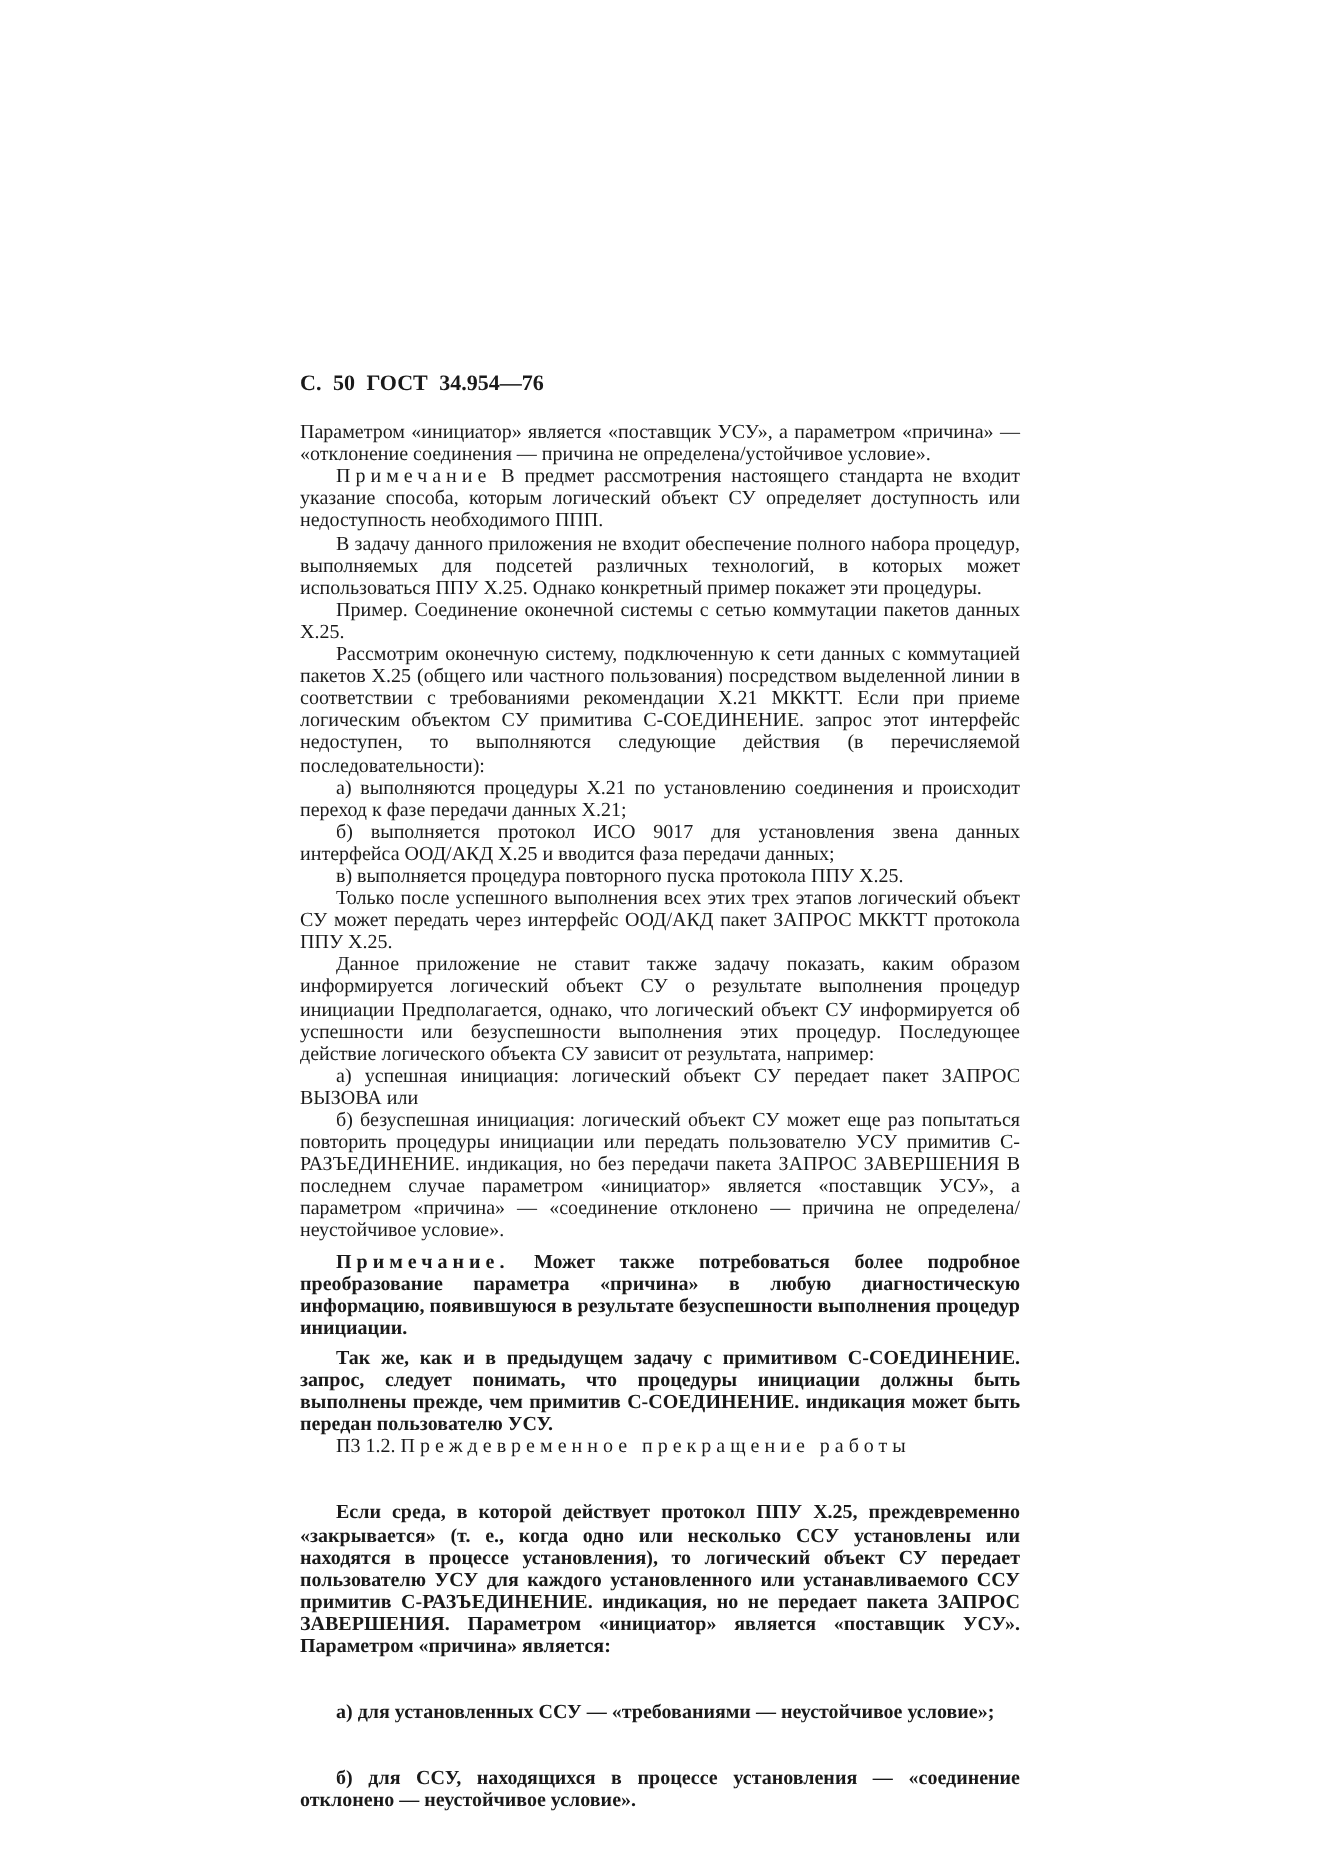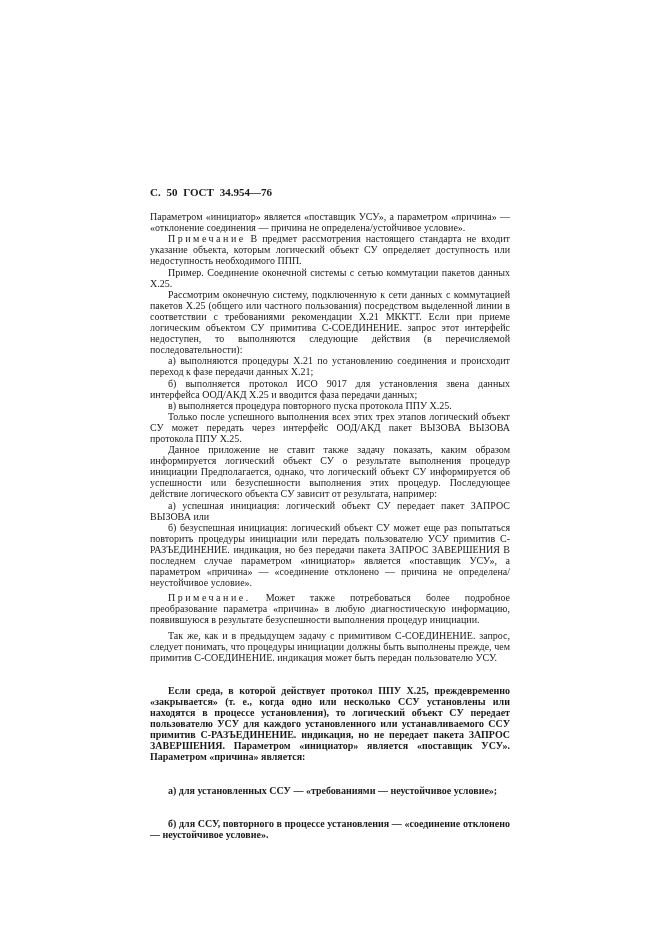--- a/index.html
+++ b/index.html
@@ -9,41 +9,43 @@
     font-family: "Liberation Serif", serif; color: #1a1a1a;
     font-size: 10px; line-height: 11.1px; text-align: justify;
   }
   .header {
     font-family: "Liberation Serif", serif; font-weight: bold; font-size: 11px;
     word-spacing: 3px; margin-bottom: 13px; text-align: left;
   }
   p { margin: 0; }
   .indent { text-indent: 18px; }
   .sparse { letter-spacing: 2.5px; margin-top: 11px; }
-  .gap { margin-top: 4px; }
+  .gap { margin-top: 4px; font-weight: bold; }
   .gap2 { margin-top: 22px; font-weight: bold; }
 </style>
 </head>
 <body>
 
 <div class="page">
   <div class="header">
     <span>С. 50</span>
     <span>ГОСТ 34.954—76</span>
   </div>
 
   <p>Параметром «инициатор» является «поставщик УСУ», а параметром «причина» — «отклонение соединения — причина не определена/устойчивое условие».</p>
-  <p class="indent"><span class="sparse">Примечание</span><span> В предмет рассмотрения настоящего стандарта не входит указание объекта, которым логический объект СУ определяет доступность или недоступность необходимого ППП.</span></p>
+  <p class="indent"><span class="sparse">Примечание</span><span> В предмет рассмотрения настоящего стандарта не входит указание способа, которым логический объект СУ определяет доступность или недоступность необходимого ППП.</span></p>
+  <p class="indent">В задачу данного приложения не входит обеспечение полного набора процедур, выполняемых для подсетей различных технологий, в которых может использоваться ППУ X.25. Однако конкретный пример покажет эти процедуры.</p>
   <p class="indent">Пример. Соединение оконечной системы с сетью коммутации пакетов данных X.25.</p>
   <p class="indent">Рассмотрим оконечную систему, подключенную к сети данных с коммутацией пакетов X.25 (общего или частного пользования) посредством выделенной линии в соответствии с требованиями рекомендации X.21 МККТТ. Если при приеме логическим объектом СУ примитива С-СОЕДИНЕНИЕ. запрос этот интерфейс недоступен, то выполняются следующие действия (в перечисляемой последовательности):</p>
   <p class="indent">а) выполняются процедуры X.21 по установлению соединения и происходит переход к фазе передачи данных X.21;</p>
   <p class="indent">б) выполняется протокол ИСО 9017 для установления звена данных интерфейса ООД/АКД X.25 и вводится фаза передачи данных;</p>
   <p class="indent">в) выполняется процедура повторного пуска протокола ППУ X.25.</p>
-  <p class="indent">Только после успешного выполнения всех этих трех этапов логический объект СУ может передать через интерфейс ООД/АКД пакет ВЫЗОВА ВЫЗОВА протокола ППУ X.25.</p>
+  <p class="indent">Только после успешного выполнения всех этих трех этапов логический объект СУ может передать через интерфейс ООД/АКД пакет ЗАПРОС МККТТ протокола ППУ X.25.</p>
   <p class="indent">Данное приложение не ставит также задачу показать, каким образом информируется логический объект СУ о результате выполнения процедур инициации Предполагается, однако, что логический объект СУ информируется об успешности или безуспешности выполнения этих процедур. Последующее действие логического объекта СУ зависит от результата, например:</p>
   <p class="indent">а) успешная инициация: логический объект СУ передает пакет ЗАПРОС ВЫЗОВА или</p>
   <p class="indent">б) безуспешная инициация: логический объект СУ может еще раз попытаться повторить процедуры инициации или передать пользователю УСУ примитив С-РАЗЪЕДИНЕНИЕ. индикация, но без передачи пакета ЗАПРОС ЗАВЕРШЕНИЯ В последнем случае параметром «инициатор» является «поставщик УСУ», а параметром «причина» — «соединение отклонено — причина не определена/неустойчивое условие».</p>
   <p class="indent gap"><span class="sparse">Примечание.</span><span> Может также потребоваться более подробное преобразование параметра «причина» в любую диагностическую информацию, появившуюся в результате безуспешности выполнения процедур инициации.</span></p>
   <p class="indent gap">Так же, как и в предыдущем задачу с примитивом С-СОЕДИНЕНИЕ. запрос, следует понимать, что процедуры инициации должны быть выполнены прежде, чем примитив С-СОЕДИНЕНИЕ. индикация может быть передан пользователю УСУ.</p>
+  <p class="indent"><span>П3 1.2.</span> <span class="sparse">Преждевременное прекращение работы</span></p>
   <p class="indent gap2">Если среда, в которой действует протокол ППУ X.25, преждевременно «закрывается» (т. е., когда одно или несколько ССУ установлены или находятся в процессе установления), то логический объект СУ передает пользователю УСУ для каждого установленного или устанавливаемого ССУ примитив С-РАЗЪЕДИНЕНИЕ. индикация, но не передает пакета ЗАПРОС ЗАВЕРШЕНИЯ. Параметром «инициатор» является «поставщик УСУ». Параметром «причина» является:</p>
   <p class="indent gap2">а) для установленных ССУ — «требованиями — неустойчивое условие»;</p>
-  <p class="indent gap2">б) для ССУ, повторного в процессе установления — «соединение отклонено — неустойчивое условие».</p>
+  <p class="indent gap2">б) для ССУ, находящихся в процессе установления — «соединение отклонено — неустойчивое условие».</p>
 </div>
 
 </body></html>

